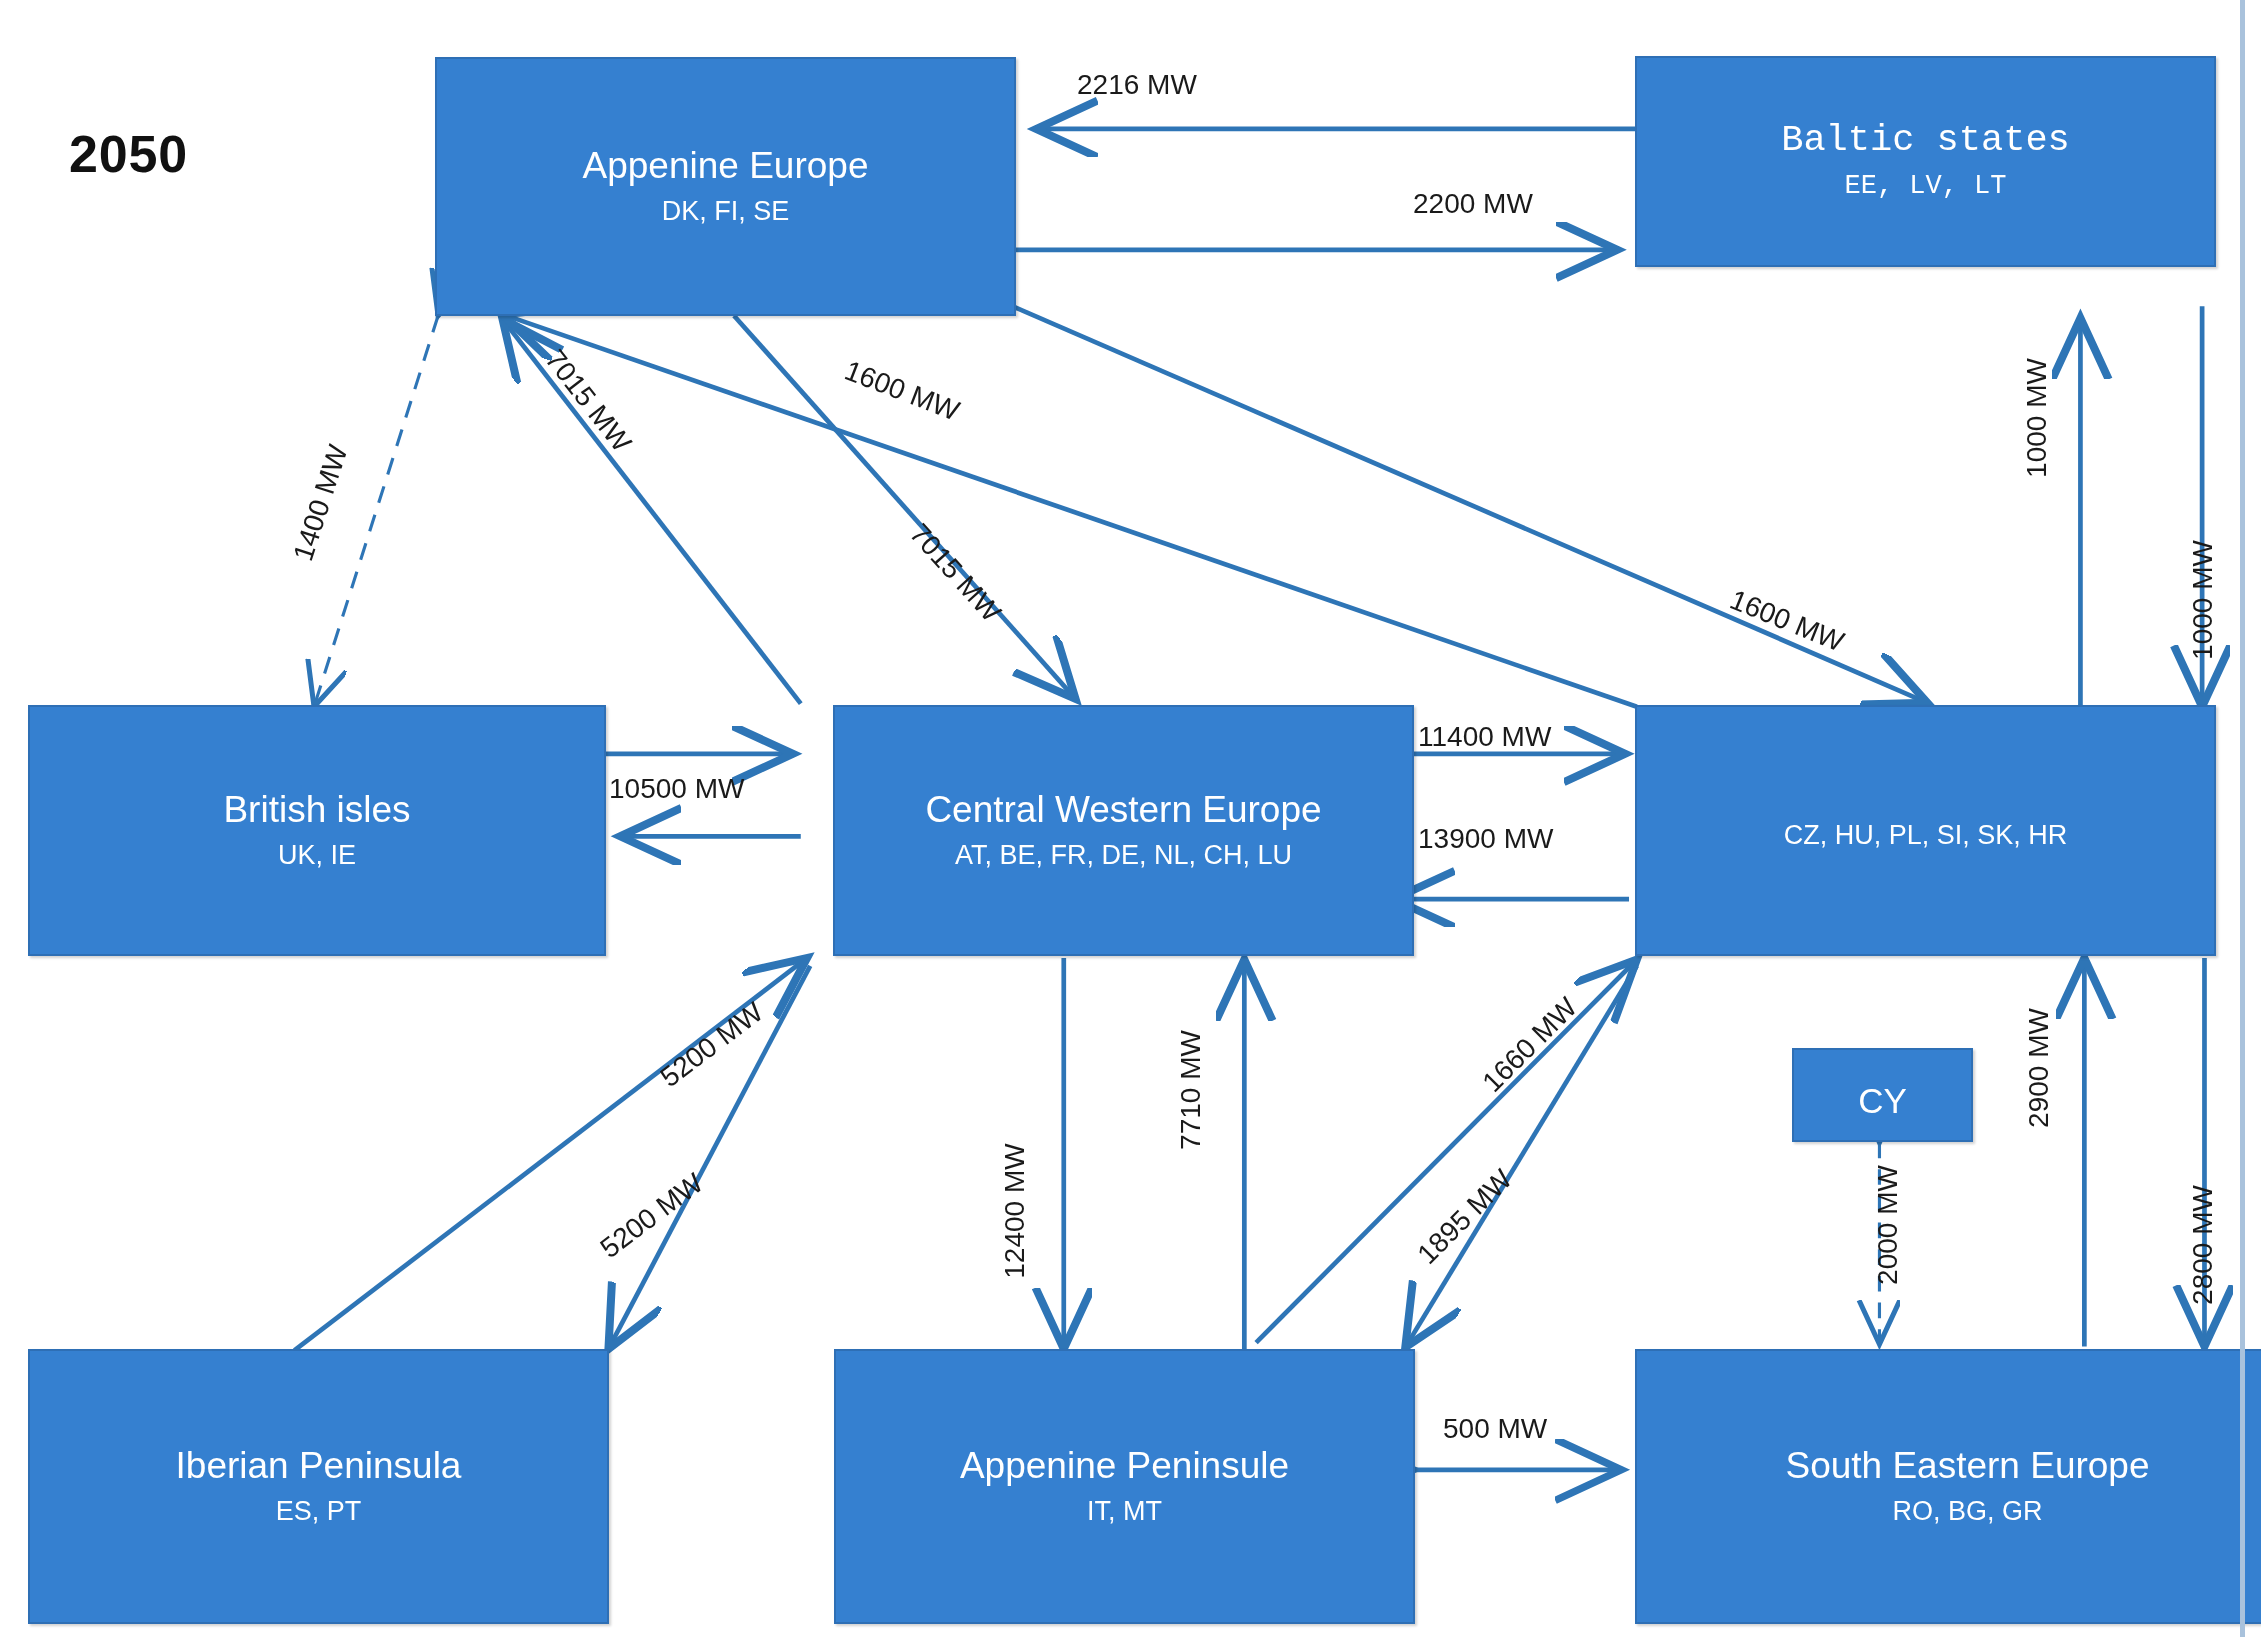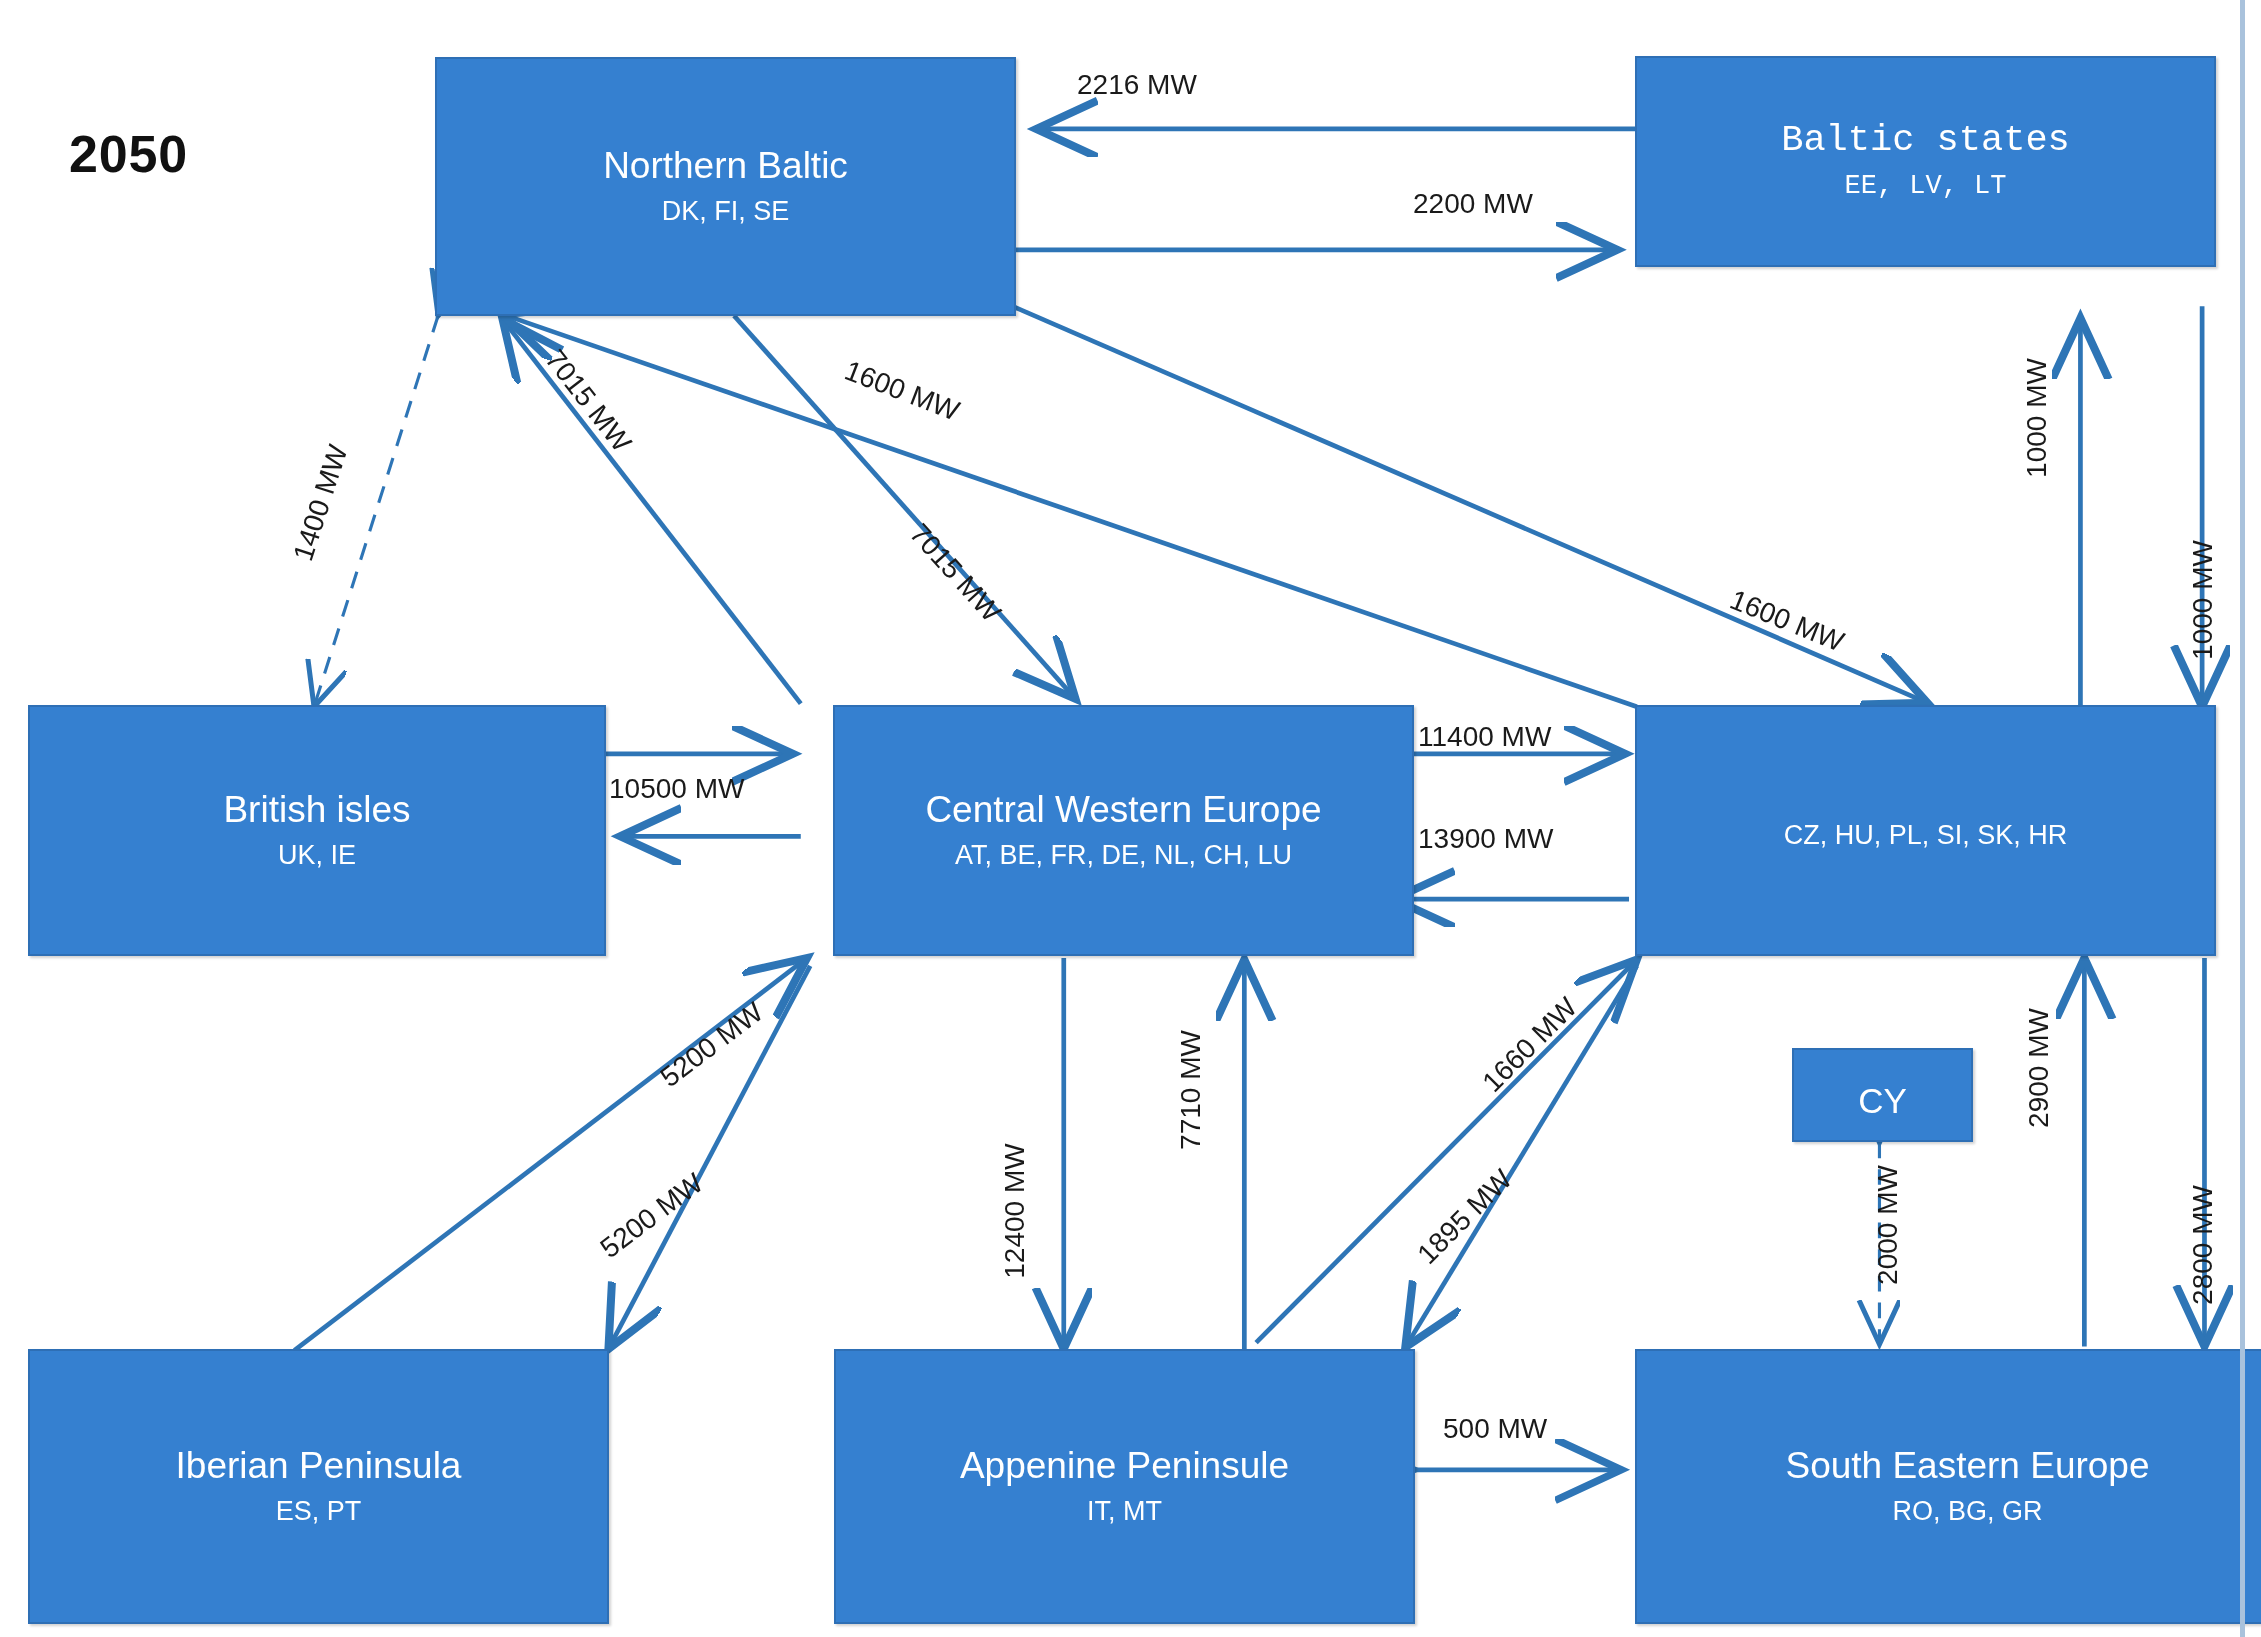--- a/index.html
+++ b/index.html
@@ -112,21 +112,21 @@
 
       <line x1="1800" y1="1872" x2="2065" y2="1872" marker-start="url(#ahs)" marker-end="url(#ahs)"></line>
 
       <line x1="2394" y1="1455" x2="2394" y2="1712" stroke-width="4" stroke-dasharray="20 14" marker-start="url(#ahs)" marker-end="url(#ahs)"></line>
     </g>
   </svg>
 
   <div class="year-label">2050</div>
 
   <div class="zone" style="left:435px;top:57px;width:581px;height:259px;">
-    <span class="zname">Northern Baltic</span>
+    <span class="zname">Appenine Europe</span>
     <span class="zcodes">DK, FI, SE</span>
   </div>
 
   <div class="zone" style="left:1635px;top:56px;width:581px;height:211px;font-family:Liberation Mono, monospace;">
     <span class="zname">Baltic states</span>
     <span class="zcodes">EE, LV, LT</span>
   </div>
 
   <div class="zone" style="left:28px;top:705px;width:578px;height:251px;">
     <span class="zname">British isles</span>

